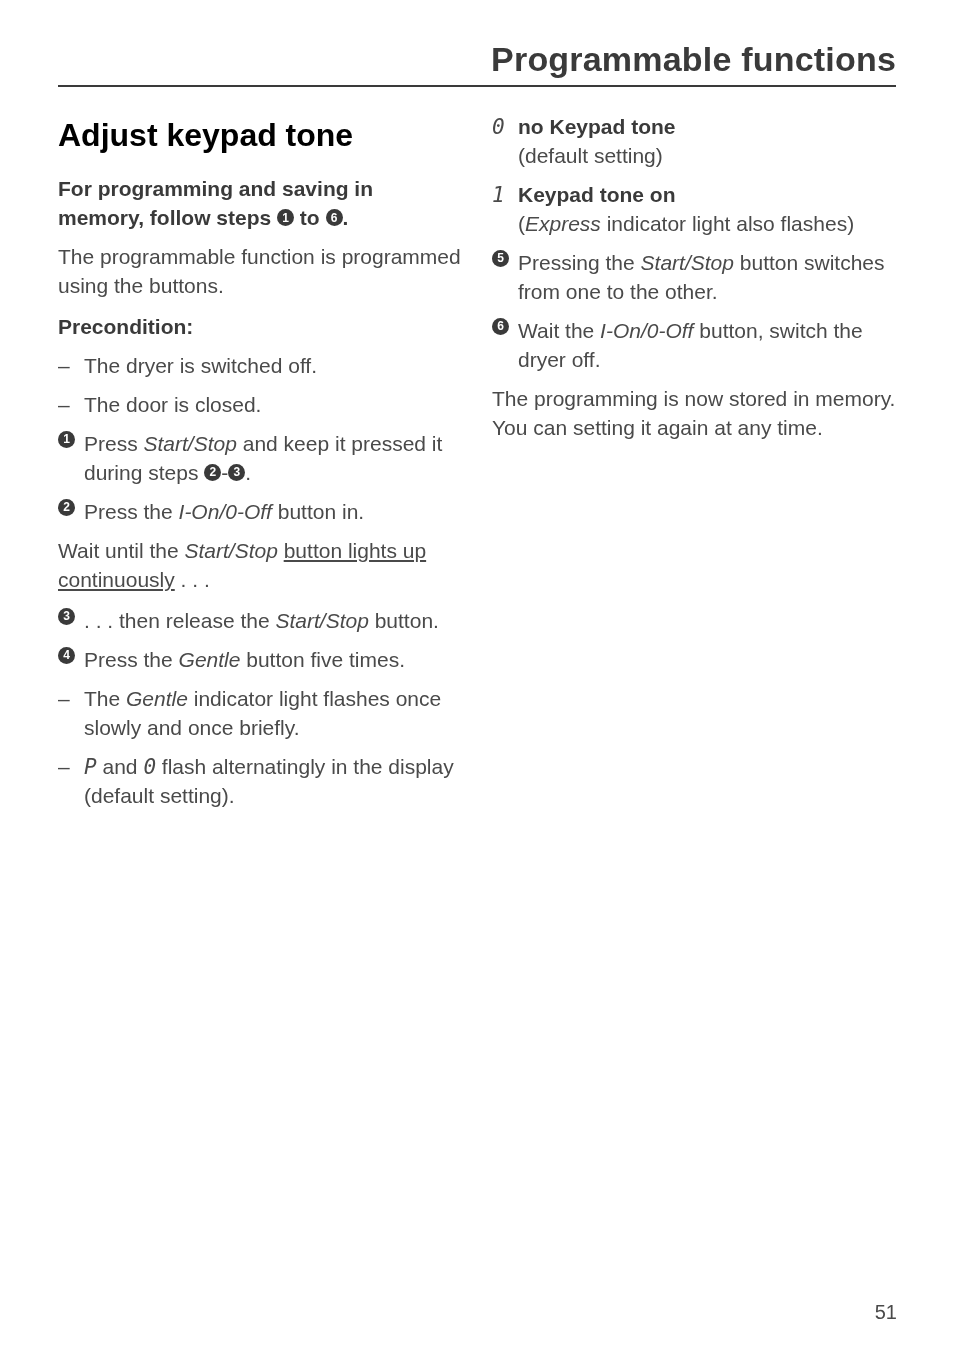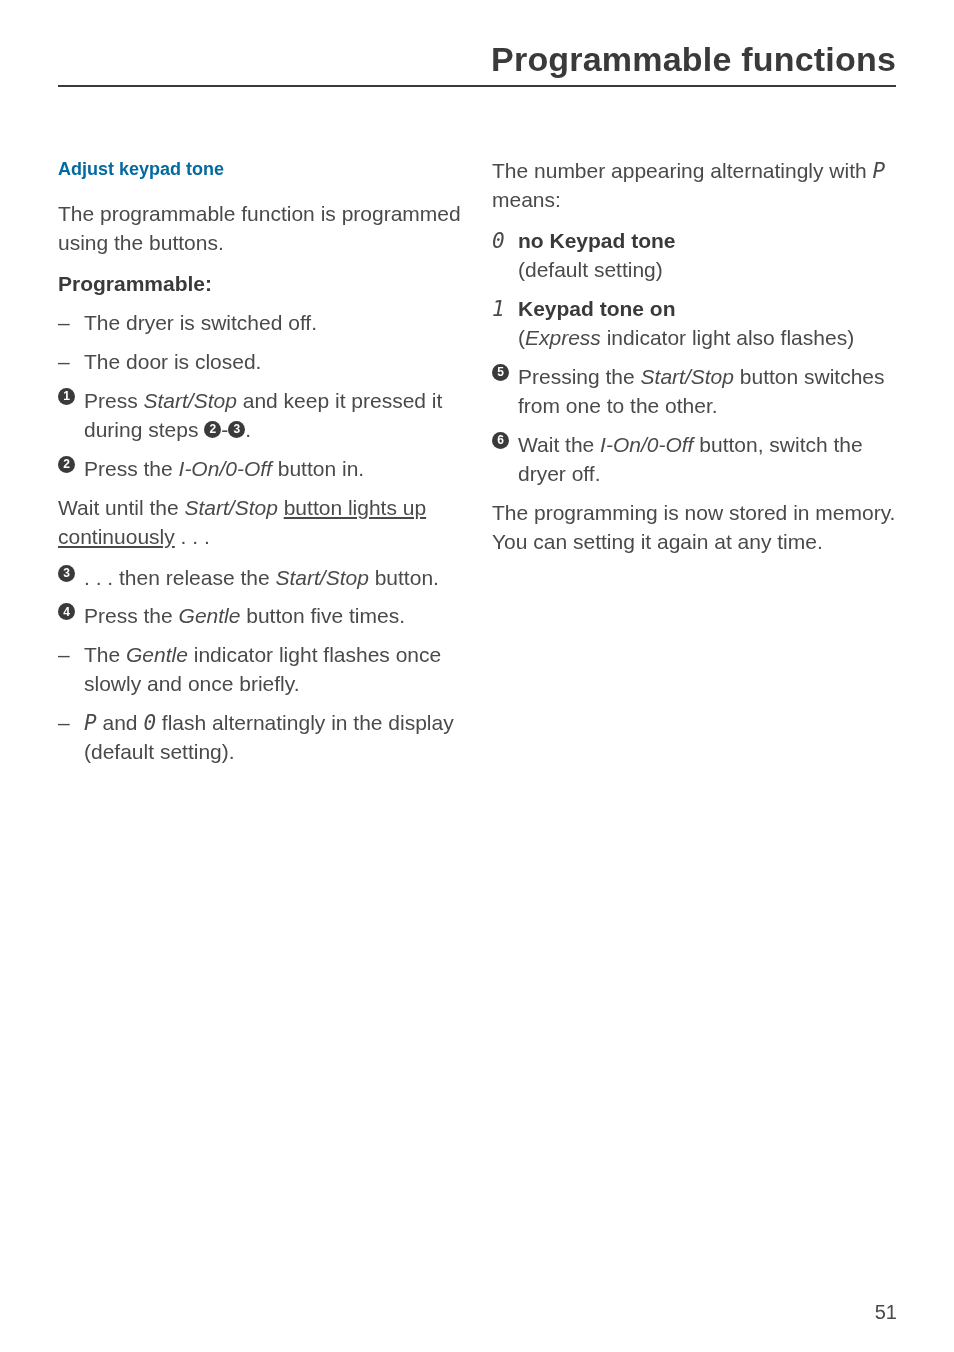--- a/index.html
+++ b/index.html
@@ -10,21 +10,20 @@
       color: #3a3a3a;
     }
     .page {
       width: 954px;
       height: 1352px;
       box-sizing: border-box;
       padding: 40px 58px 12px 58px;
       display: flex;
       flex-direction: column;
       position: relative;
-      gap: 44px;
     }
     .page-title-wrap {
       border-bottom: 2.5px solid #3a3a3a;
       padding-bottom: 6px;
       margin-bottom: 26px;
     }
     .page-title {
       text-align: right;
       font-weight: 700;
       font-size: 34px;
@@ -35,22 +34,22 @@
       gap: 30px;
     }
     .col {
       flex: 1 1 0;
       font-size: 21px;
       line-height: 1.38;
       color: #4a4a4a;
     }
     .section-heading {
       font-weight: 700;
-      font-size: 18px;
-      color: #0369a1;
+      font-size: 32px;
+      color: #000000;
       margin-bottom: 18px;
     }
     .boxed {
       border: 1.5px solid #3a3a3a;
       padding: 10px 14px;
       margin-bottom: 18px;
     }
     .bold-lead {
       font-weight: 700;
       color: #3a3a3a;
@@ -131,24 +130,27 @@
     <div class="page-title">Programmable functions</div>
   </div>
 
   <div class="columns">
 
     <div class="col">
 
       <div class="section-heading">Adjust keypad tone</div>
 
 
+      <div class="bold-lead">
+        <span>For programming and saving in memory, follow steps </span><span class="circle-num">1</span><span> to </span><span class="circle-num">6</span><span>.</span>
+      </div>
 
       <div class="para">The programmable function is programmed using the buttons.</div>
 
-      <div class="sub-heading">Programmable:</div>
+      <div class="sub-heading">Precondition:</div>
 
       <div class="dash-item">
         <div class="marker">–</div>
         <div class="item-text">The dryer is switched off.</div>
       </div>
 
       <div class="dash-item">
         <div class="marker">–</div>
         <div class="item-text">The door is closed.</div>
       </div>
@@ -204,23 +206,20 @@
         <div class="marker">–</div>
         <div class="item-text">
           <span> </span><span class="seg7">P</span><span> and </span><span class="seg7">0</span><span> flash alternatingly in the display (default setting).</span>
         </div>
       </div>
 
     </div>
 
     <div class="col">
 
-      <div class="para">
-        <span>The number appearing alternatingly with </span><span class="seg7">P</span><span> means:</span>
-      </div>
 
       <div class="meaning-item">
         <div class="marker seg7">0</div>
         <div class="item-text">
           <span class="meaning-title">no Keypad tone</span><br>
           <span>(default setting)</span>
         </div>
       </div>
 
       <div class="meaning-item">

